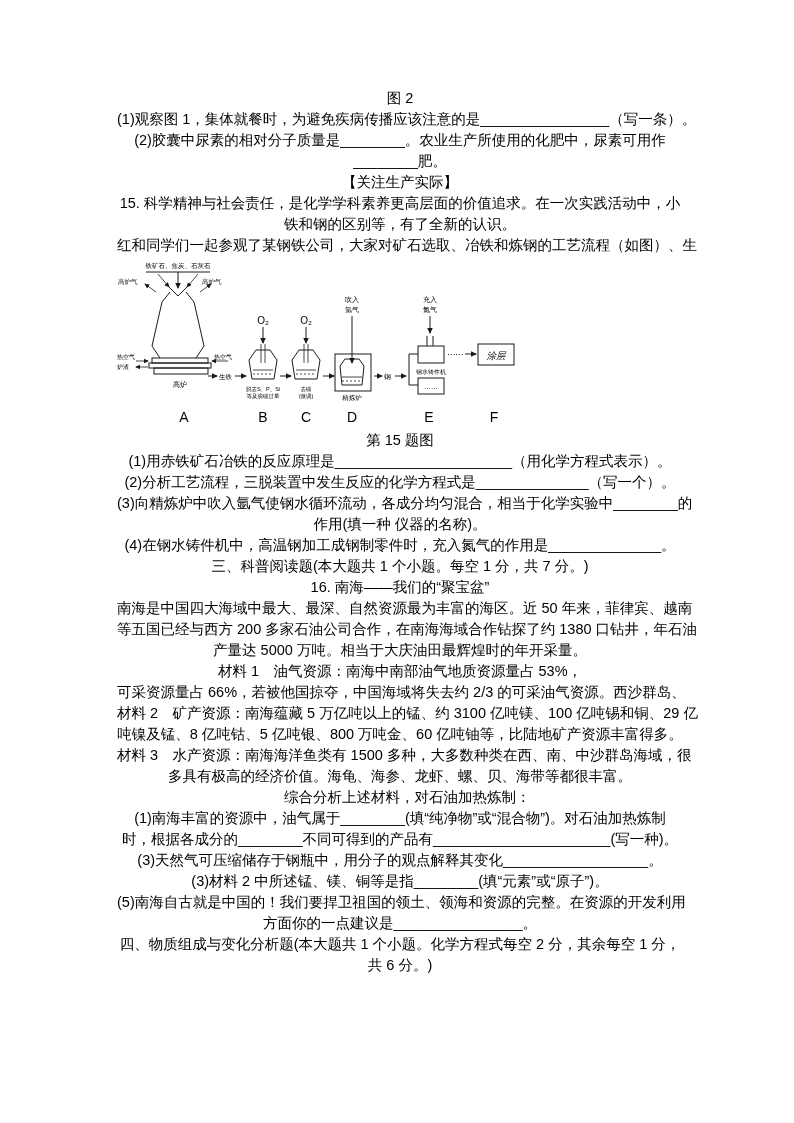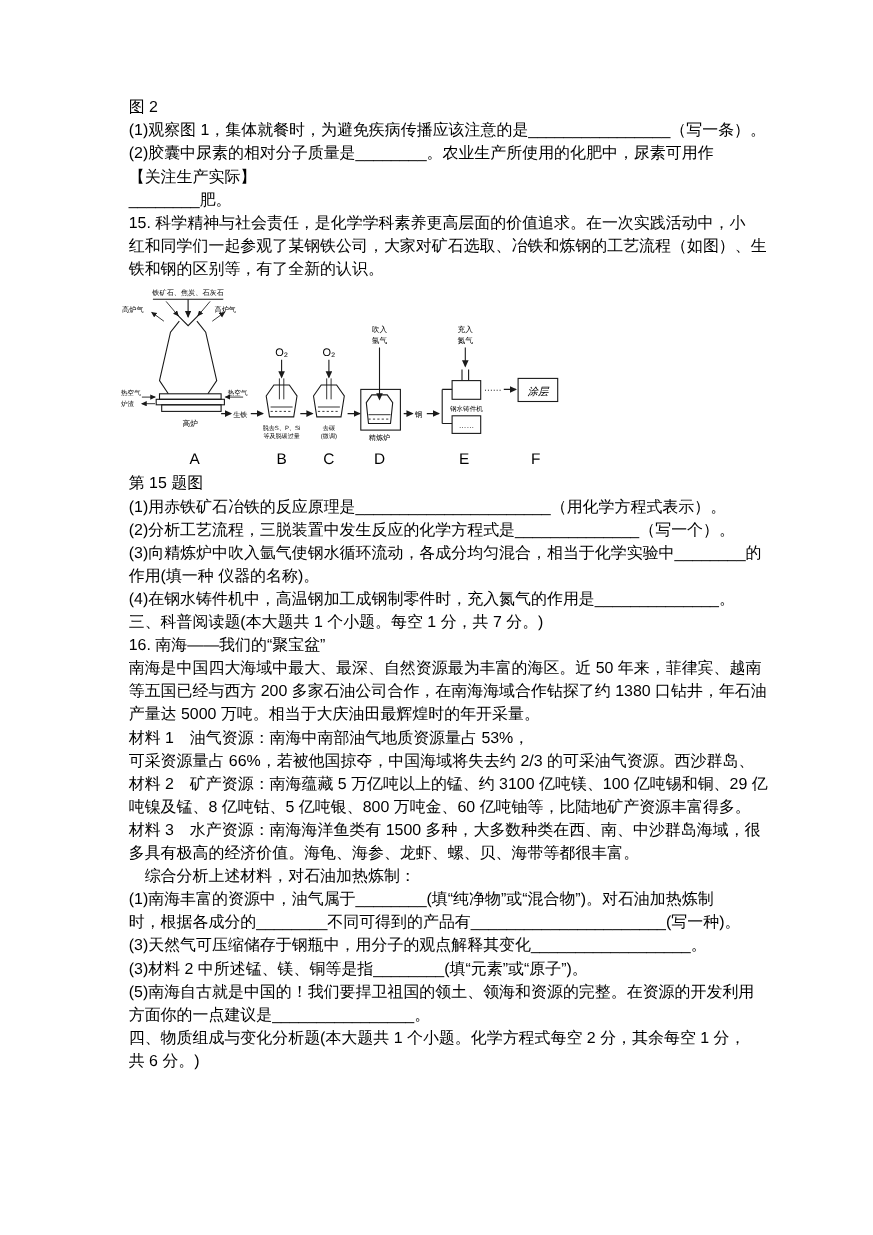--- a/index.html
+++ b/index.html
@@ -1,19 +1,19 @@
 <!DOCTYPE html>
 <html><head>
 <meta charset="utf-8">
 <style>
   html,body{margin:0;padding:0;background:#888;}
   .sheet{
     width:794px;height:1123px;background:#ffffff;color:#000;
     font-family:"Liberation Sans","DejaVu Sans",sans-serif;
-    position:relative;overflow:hidden;
+    position:relative;overflow:hidden;text-align:center;
   }
   .page{
     position:absolute;left:117px;top:88px;width:566px;
     font-size:14.5px;line-height:21px;
   }
   .line{white-space:pre;height:21px;}
   .diagram{margin:2px 0 0 -8px;height:172px;text-decoration:underline;}
   svg text{fill:#000;font-family:"Liberation Sans","DejaVu Sans",sans-serif;}
   svg .s{stroke:#1a1a1a;stroke-width:1;fill:none;}
   svg .thin{stroke:#1a1a1a;stroke-width:0.8;fill:none;}
@@ -21,25 +21,25 @@
 </head>
 <body>
 
 <div class="sheet">
   <div class="page">
 
     <div>
         <div class="line">图 2</div>
         <div class="line">(1)观察图 1，集体就餐时，为避免疾病传播应该注意的是________________（写一条）。</div>
         <div class="line">(2)胶囊中尿素的相对分子质量是________。农业生产所使用的化肥中，尿素可用作</div>
+        <div class="line">________肥。</div>
         <div class="line">【关注生产实际】</div>
-        <div class="line">________肥。</div>
         <div class="line">15. 科学精神与社会责任，是化学学科素养更高层面的价值追求。在一次实践活动中，小</div>
+        <div class="line">铁和钢的区别等，有了全新的认识。</div>
         <div class="line">红和同学们一起参观了某钢铁公司，大家对矿石选取、冶铁和炼钢的工艺流程（如图）、生</div>
-        <div class="line">铁和钢的区别等，有了全新的认识。</div>
       </div>
 
     <div class="diagram">
       <svg width="560" height="172" viewBox="0 0 560 172" xmlns="http://www.w3.org/2000/svg">
         <defs>
           <marker id="ah" markerWidth="8" markerHeight="8" refX="5.5" refY="3" orient="auto">
             <path d="M0,0 L6.5,3 L0,6 Z" fill="#1a1a1a"></path>
           </marker>
         </defs>
 

